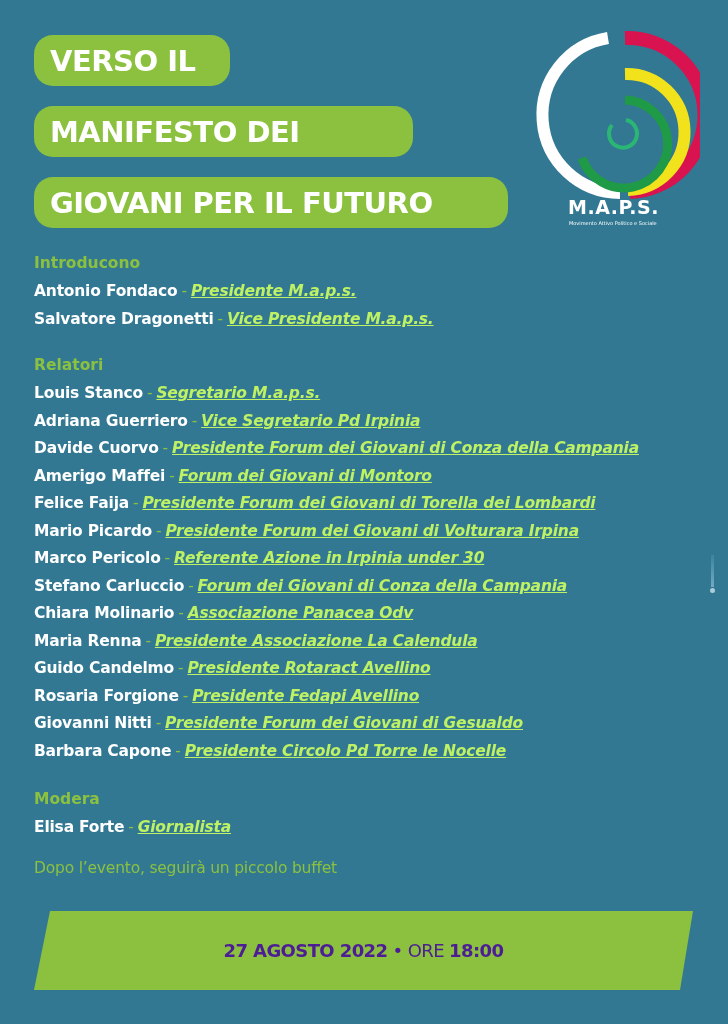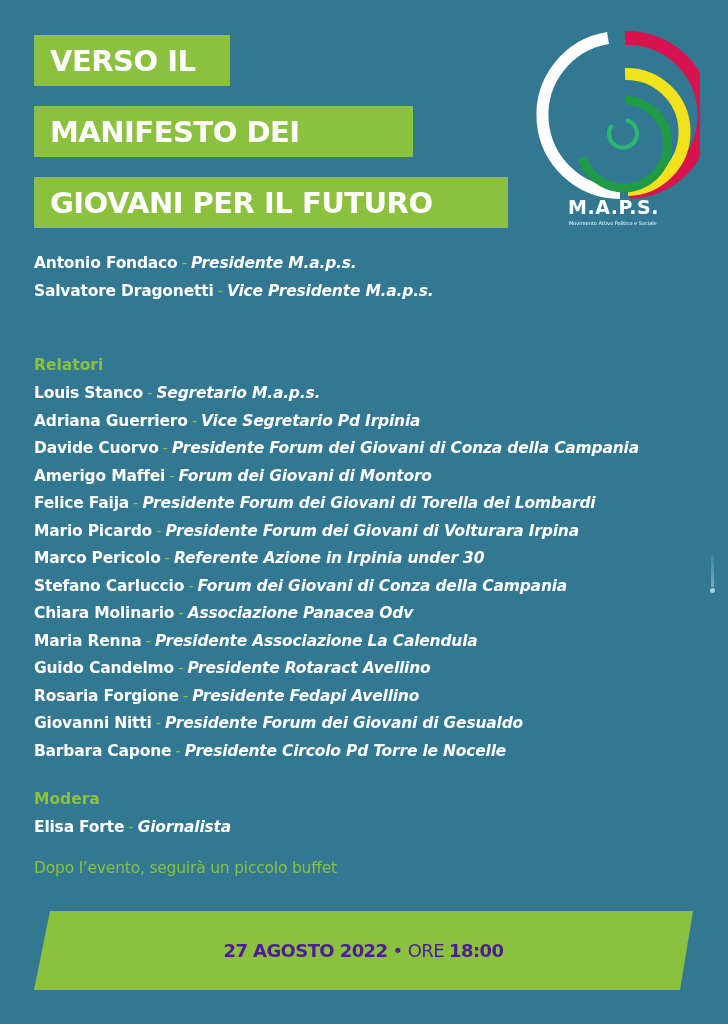--- a/index.html
+++ b/index.html
@@ -10,20 +10,21 @@
     position: relative;
     color: #ffffff;
   }
   .title-box {
     position: absolute; left: 34px;
     background: #8bc13f;
     height: 51px;
     display: flex; align-items: center;
     padding: 0 18px 0 16px;
     box-sizing: border-box;
+    border-radius: 19px;
   }
   .title-box span {
     font-family: "DejaVu Sans", sans-serif;
     font-weight: bold; font-size: 29px; letter-spacing: -0.5px;
     color: #ffffff; white-space: nowrap;
   }
   .logo { position: absolute; left: 530px; top: 30px; width: 170px; height: 200px; }
   .logo-title {
     position: absolute; left: 568px; top: 196px; width: 100px;
     font-family: "DejaVu Sans", sans-serif; font-weight: bold; font-size: 19px;
@@ -39,21 +40,21 @@
   .section-label {
     font-family: "DejaVu Sans", sans-serif; font-weight: bold;
     font-size: 15.5px; color: #8bc13f; height: 28px; line-height: 22px;
   }
   .row {
     height: 27.5px; line-height: 22px; white-space: nowrap;
     font-size: 15.5px; letter-spacing: -0.2px;
   }
   .row .name { font-family: "DejaVu Sans", sans-serif; font-weight: bold; color: #fff; }
   .row .dash { color: #8bc13f; padding: 0 4px; }
-  .row .role { font-family: "DejaVu Sans", sans-serif; font-weight: bold; font-style: italic; color: #ffffff; }
+  .row .role { font-family: "DejaVu Sans", sans-serif; font-weight: bold; font-style: italic; color: #bef264; text-decoration: underline; }
   .buffet {
     position: absolute; left: 34px; top: 859px;
     font-size: 15.5px; color: #8bc13f; letter-spacing: -0.2px;
   }
   .banner {
     position: absolute; left: 34px; top: 911px; width: 659px; height: 79px;
     background: #8bc13f;
     clip-path: polygon(16px 0, 659px 0, 646px 79px, 0 79px);
     display: flex; flex-direction: column; align-items: center; justify-content: center;
   }
@@ -95,20 +96,21 @@
   <path d="M95 44 A 56 56 0 0 1 98 160" fill="none" stroke="#f2e21c" stroke-width="12"></path>
 
   <path d="M95 70 A 44 44 0 1 1 52 128" fill="none" stroke="#1f9a46" stroke-width="9"></path>
 
   <path d="M96 90 A 14 14 0 1 1 82 95" fill="none" stroke="#2bb673" stroke-width="4"></path>
 </svg>
 <div class="logo-title">M.A.P.S.</div>
 <div class="logo-sub">Movimento Attivo Politico e Sociale</div>
 
 <div class="section" style="top:252px;">
+  <div class="section-label">Introducono</div>
   <div class="row">
     <span class="name">Antonio Fondaco</span><span class="dash">-</span><span class="role">Presidente M.a.p.s.</span>
   </div>
   <div class="row">
     <span class="name">Salvatore Dragonetti</span><span class="dash">-</span><span class="role">Vice Presidente M.a.p.s.</span>
   </div>
 </div>
 
 <div class="section" style="top:354px;">
   <div class="section-label">Relatori</div>

